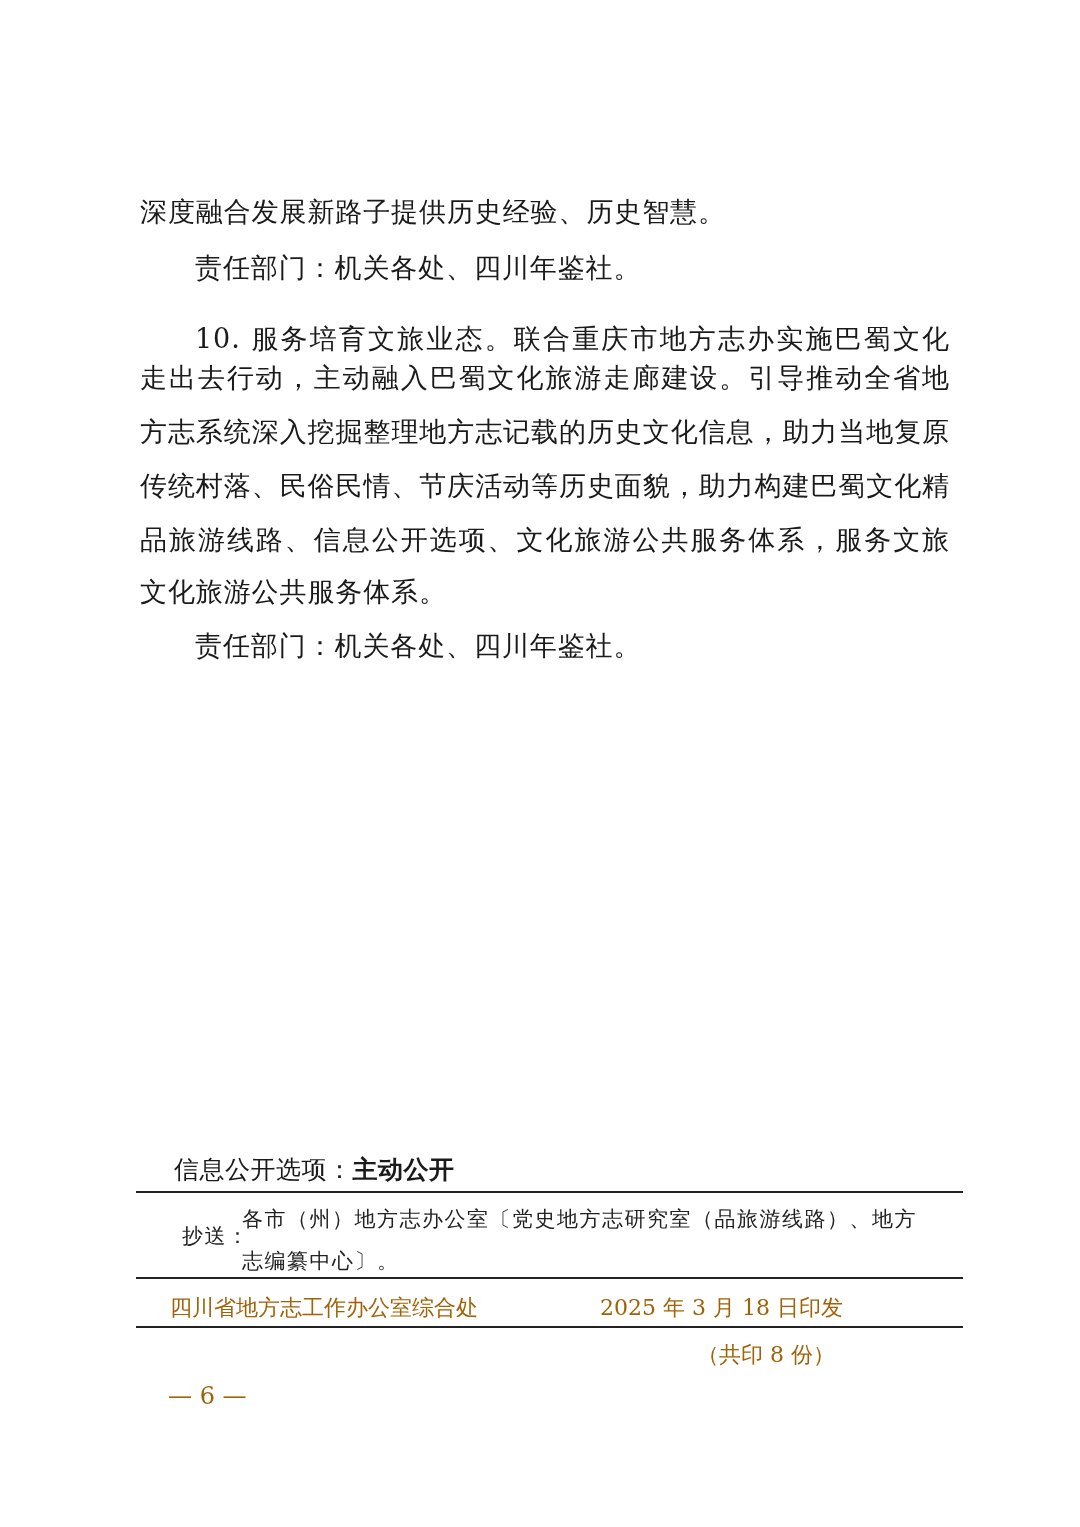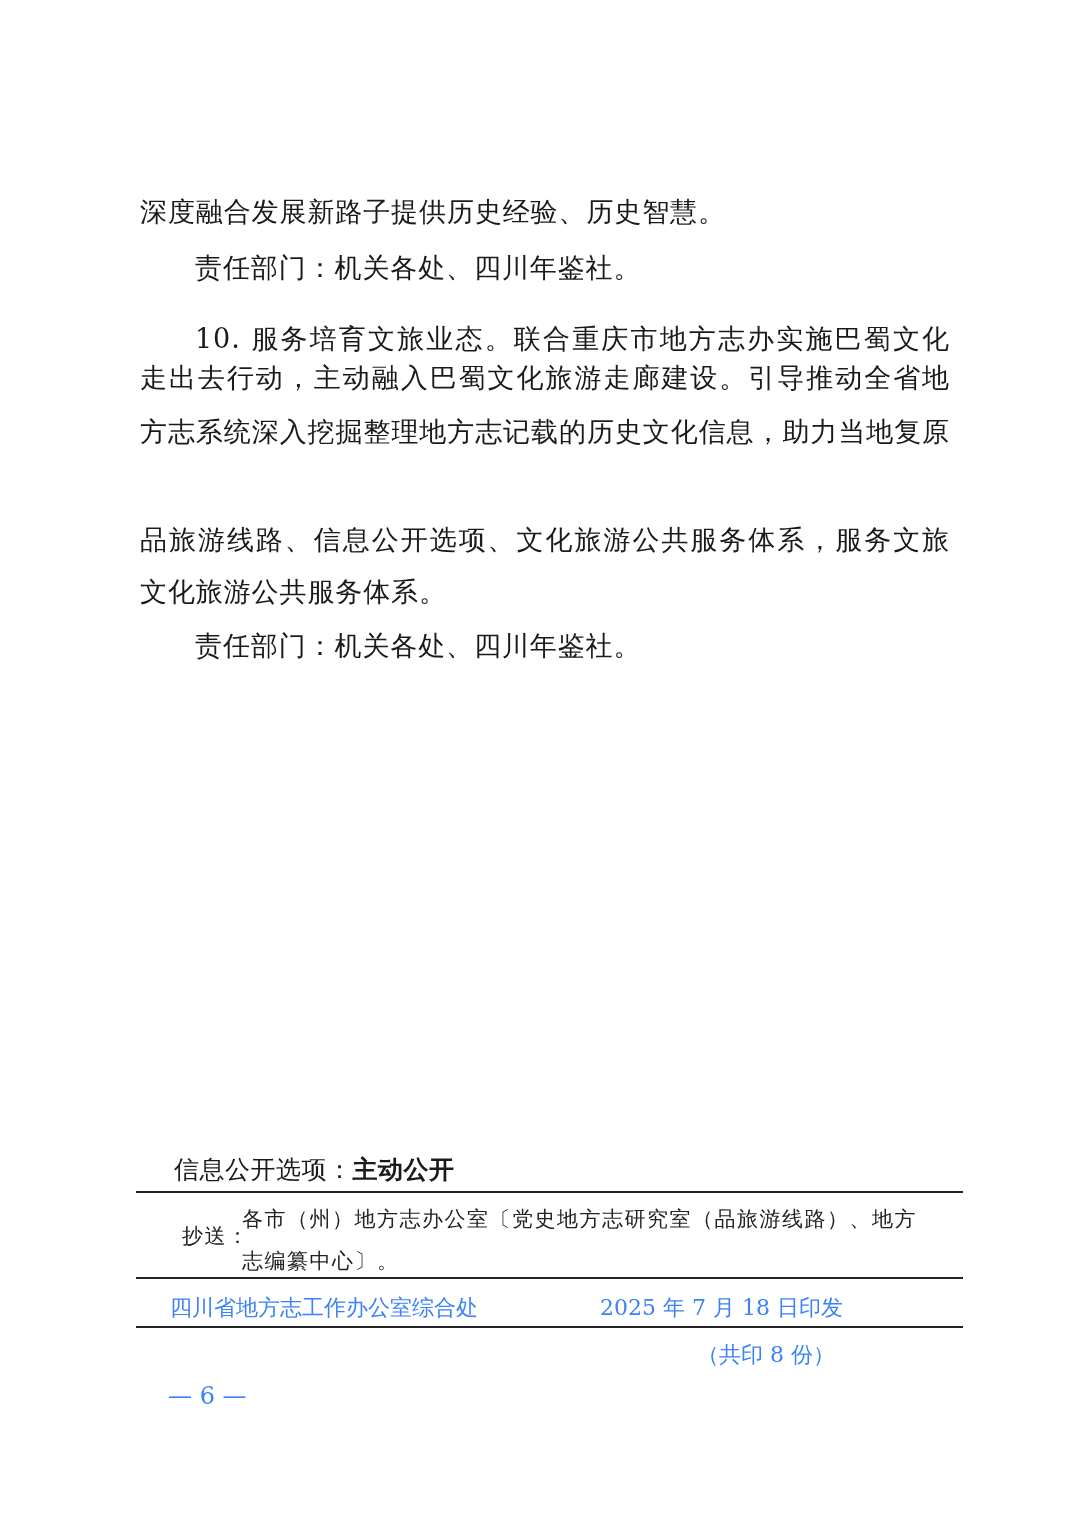--- a/index.html
+++ b/index.html
@@ -8,50 +8,51 @@
   .page { position:absolute; left:0; top:0; width:971px; height:1527px; }
   .line { position:absolute; left:140px; width:815px; font-size:27px; line-height:32px;
           white-space:nowrap; letter-spacing:0.9px; }
   .indent { left:195px; }
   .just { text-align:justify; text-align-last:justify; width:810px; }
   .info { position:absolute; left:174px; top:1153px; font-size:25px;
           font-family:"DejaVu Sans","Liberation Sans",sans-serif; letter-spacing:0.5px; }
   .info b { font-weight:bold; }
   .rule { position:absolute; left:136px; width:827px; border-top:2px solid #222; height:0; }
   .cc { position:absolute; font-size:21px; letter-spacing:1.5px; white-space:nowrap; color:#222; }
-  .footer-small { position:absolute; font-size:22px; color:#3b82f6; white-space:nowrap; }
+  .footer-small { position:absolute; font-size:22px; color:#a16207; white-space:nowrap; }
 </style>
 </head>
 <body>
 
 <div class="page">
 
   <div class="line" style="top:196px;">深度融合发展新路子提供历史经验、历史智慧。</div>
   <div class="line indent" style="top:252px;">责任部门：机关各处、四川年鉴社。</div>
   <div class="line indent just" style="top:323px; width:755px;">10. 服务培育文旅业态。联合重庆市地方志办实施巴蜀文化</div>
   <div class="line just" style="top:362px;">走出去行动，主动融入巴蜀文化旅游走廊建设。引导推动全省地</div>
   <div class="line just" style="top:416px;">方志系统深入挖掘整理地方志记载的历史文化信息，助力当地复原</div>
+  <div class="line just" style="top:470px;">传统村落、民俗民情、节庆活动等历史面貌，助力构建巴蜀文化精</div>
   <div class="line just" style="top:524px;">品旅游线路、信息公开选项、文化旅游公共服务体系，服务文旅</div>
   <div class="line" style="top:576px;">文化旅游公共服务体系。</div>
   <div class="line indent" style="top:630px;">责任部门：机关各处、四川年鉴社。</div>
 
   <div class="info">
     <span>信息公开选项：</span><b>主动公开</b>
   </div>
 
   <div class="rule" style="top:1191px;"></div>
 
   <div class="cc" style="left:170px; top:1222px;margin-left:12px;">抄送：</div>
   <div class="cc" style="left:242px; top:1205px;">各市（州）地方志办公室〔党史地方志研究室（品旅游线路）、地方</div>
   <div class="cc" style="left:242px; top:1247px;">志编纂中心〕。</div>
 
   <div class="rule" style="top:1277px;"></div>
 
   <div class="footer-small" style="left:170px; top:1293px;">四川省地方志工作办公室综合处</div>
-  <div class="footer-small" style="right:128px; top:1293px;">2025 年 7 月 18 日印发</div>
+  <div class="footer-small" style="right:128px; top:1293px;">2025 年 3 月 18 日印发</div>
 
   <div class="rule" style="top:1326px;"></div>
 
   <div class="footer-small" style="right:136px; top:1340px;">（共印 8 份）</div>
 
   <div class="footer-small" style="left:168px; top:1382px; font-size:24px;">— 6 —</div>
 
 </div>
 
 </body></html>

